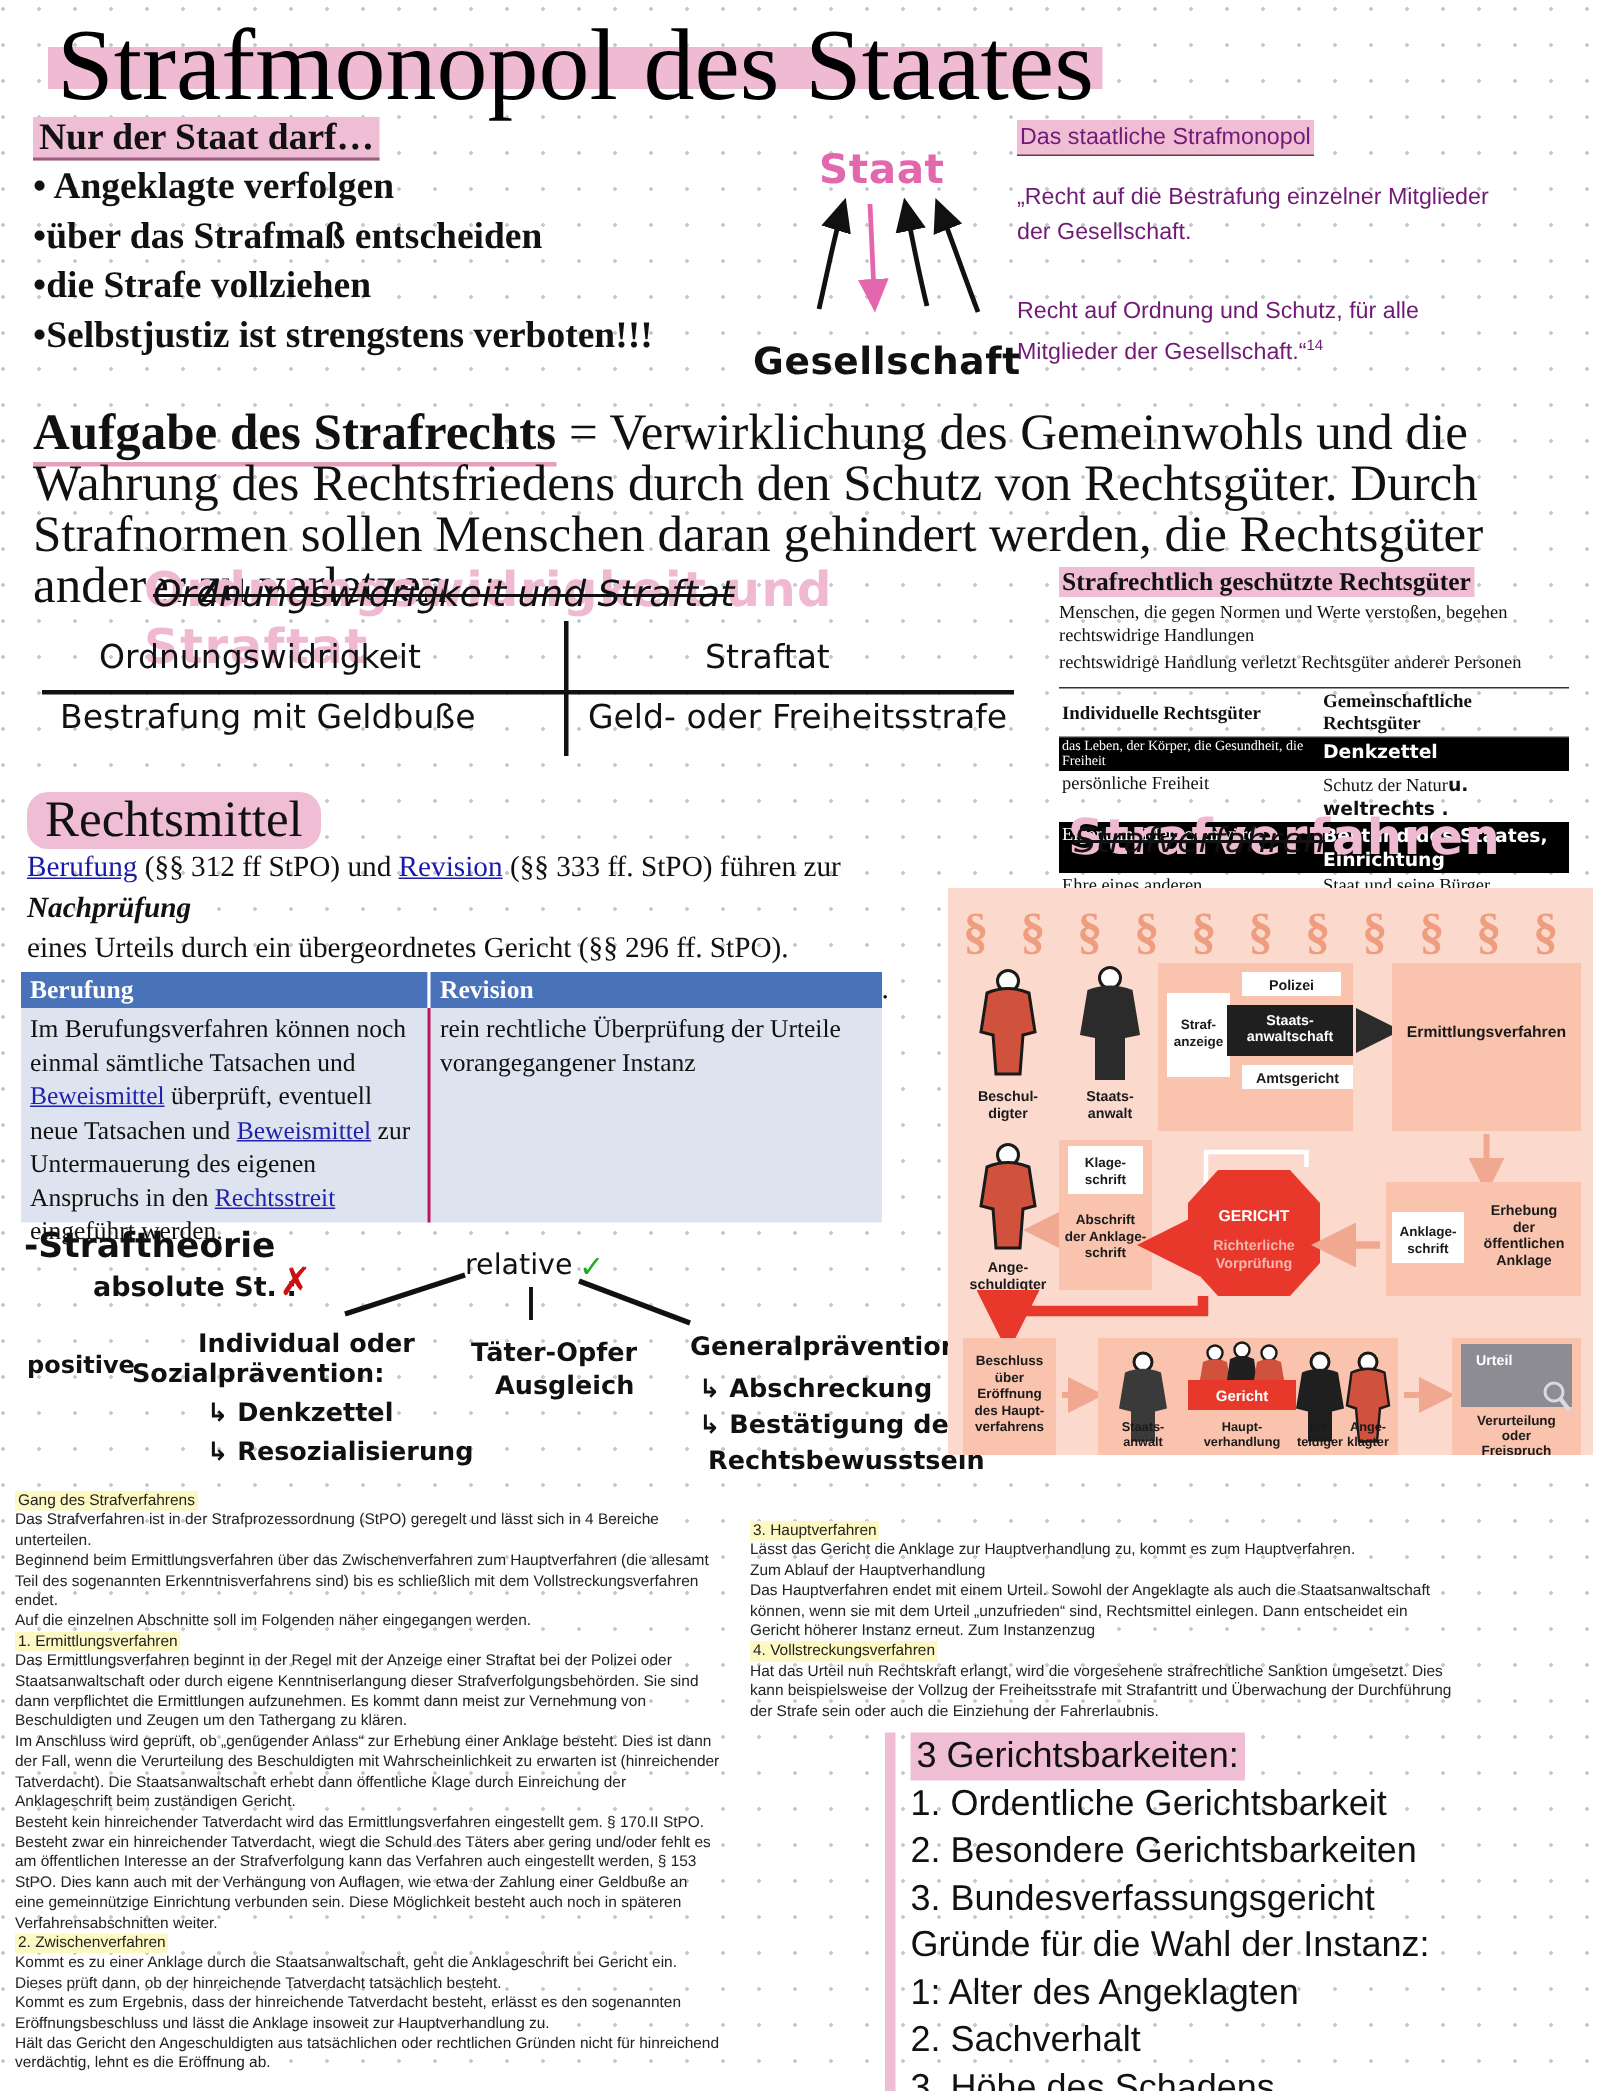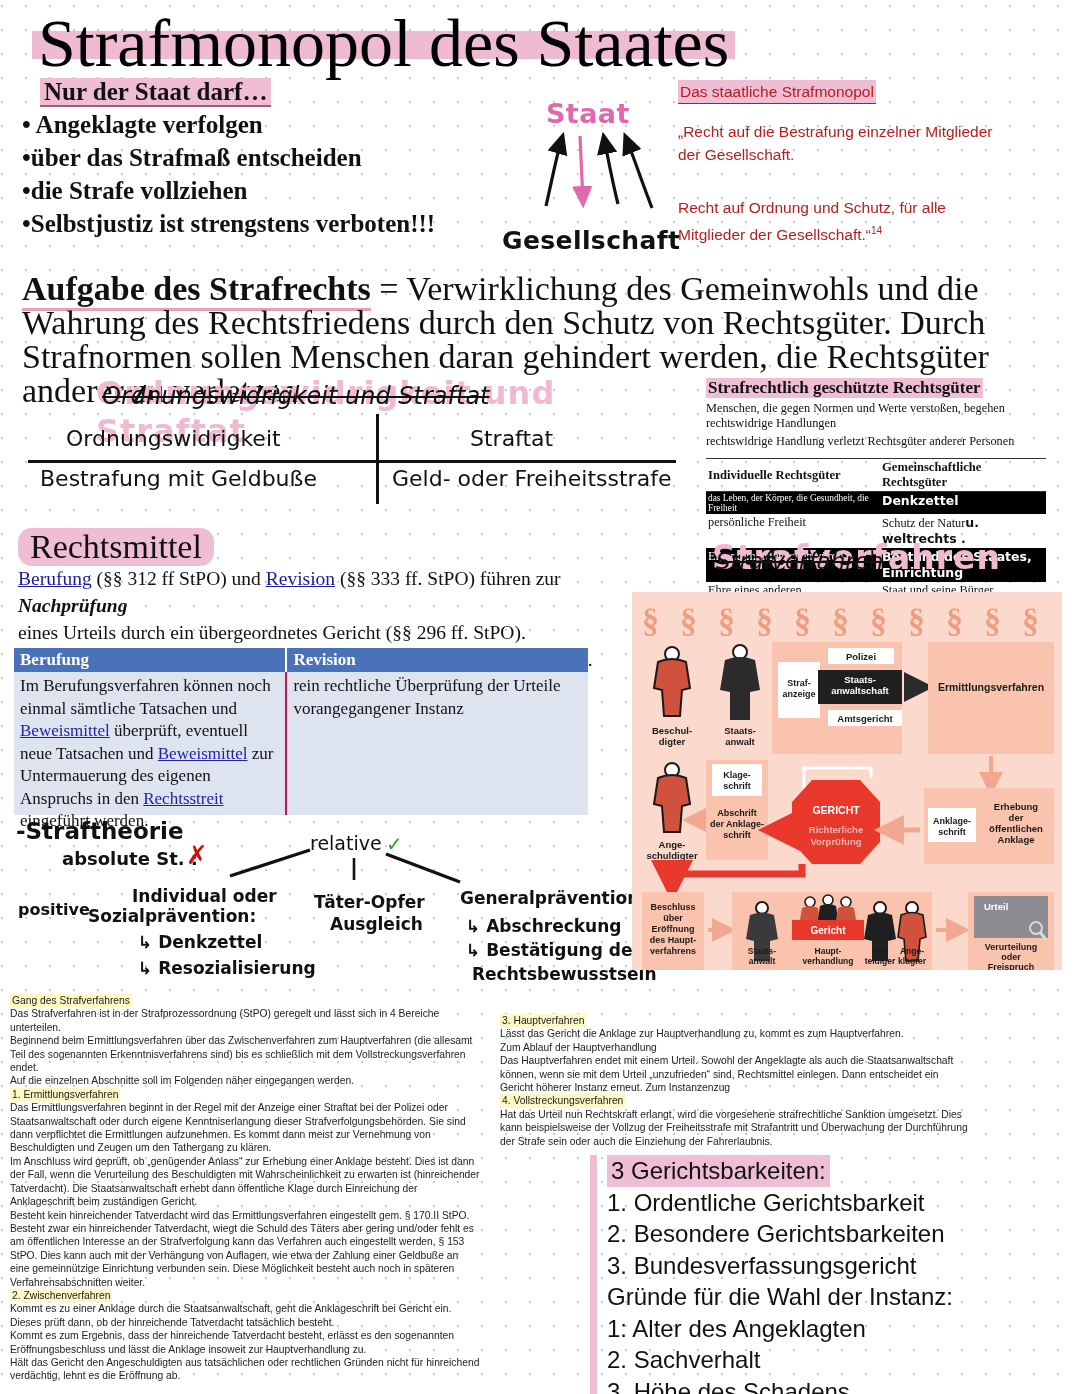--- a/index.html
+++ b/index.html
@@ -27,33 +27,33 @@
   #title{
     position:absolute;left:32px;top:14px;
     font-family:"Liberation Serif", serif;
     font-size:68px;line-height:58px;color:#000;
     background:linear-gradient(to bottom,rgba(0,0,0,0) 30%,#efbbd3 30%,#efbbd3 78%,rgba(0,0,0,0) 78%);
     padding:0 6px;
   }
   
   #nur{
     position:absolute;left:22px;top:78px;
-    font-family:"Liberation Serif", serif;font-weight:700;font-size:25px;margin-left:18px;
+    font-family:"Liberation Serif", serif;font-weight:700;font-size:25px;
   }
   #nur .hl{padding:0 4px;border-bottom:2px solid #9b5d7d;}
   #bullets{
     position:absolute;left:22px;top:108px;width:520px;
     font-family:"Liberation Serif", serif;font-weight:700;font-size:25px;line-height:33px;
   }
   
   #staatdiag{position:absolute;left:508px;top:100px;width:180px;height:145px;}
   #staatdiag .lbl-staat{position:absolute;left:38px;top:-2px;font-size:27px;color:#e267ad;}
   #staatdiag .lbl-ges{position:absolute;left:-6px;top:104px;font-size:25px;color:#111;margin-top:22px;}
   
-  #quote{position:absolute;left:678px;top:80px;width:330px;font-size:15.5px;line-height:23px;color:#b91c1c;}
+  #quote{position:absolute;left:678px;top:80px;width:330px;font-size:15.5px;line-height:23px;color:#701a75;}
   #quote .head{display:inline-block;background:#f0bed4;border-bottom:1.5px solid #6a3550;padding:0 2px;margin-bottom:16px;}
   #quote p{margin:0 0 30px 0;}
   #quote sup{font-size:10px;}
   
   #aufgabe{
     position:absolute;left:22px;top:272px;width:1020px;
     font-family:"Liberation Serif", serif;font-size:34px;line-height:34px;
   }
   #aufgabe .key{font-weight:700;border-bottom:3px solid #e79fc0;padding-bottom:1px;}
   

